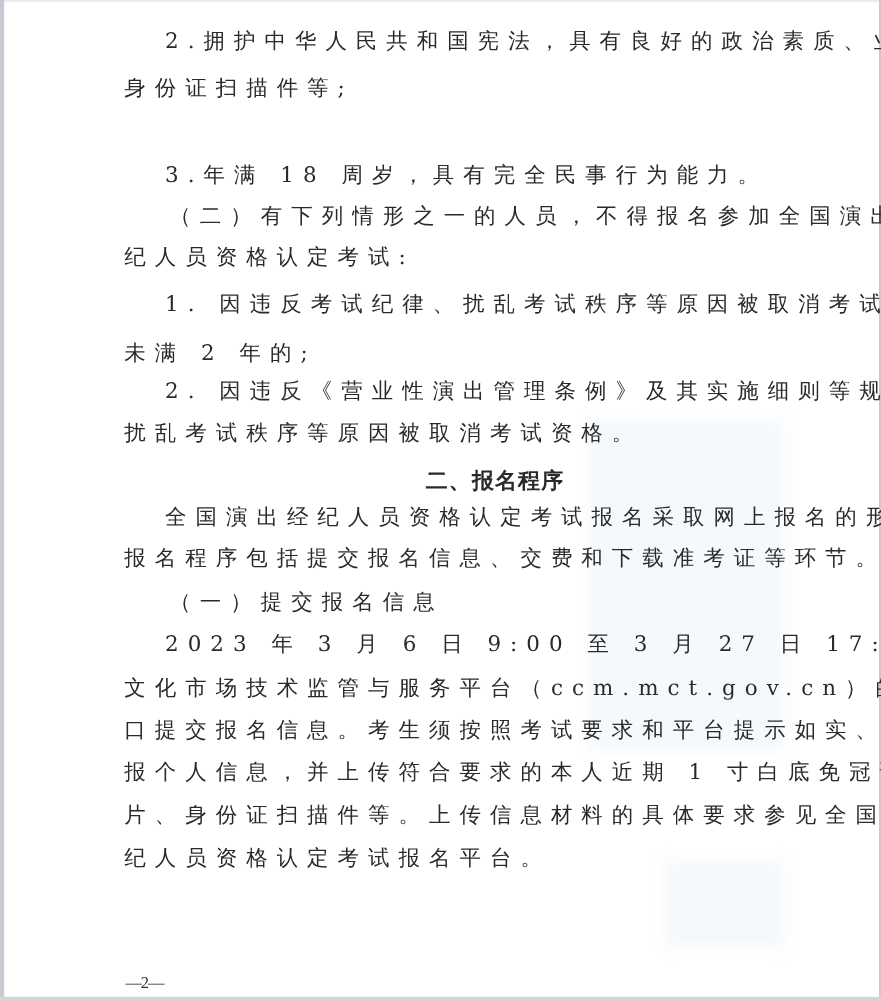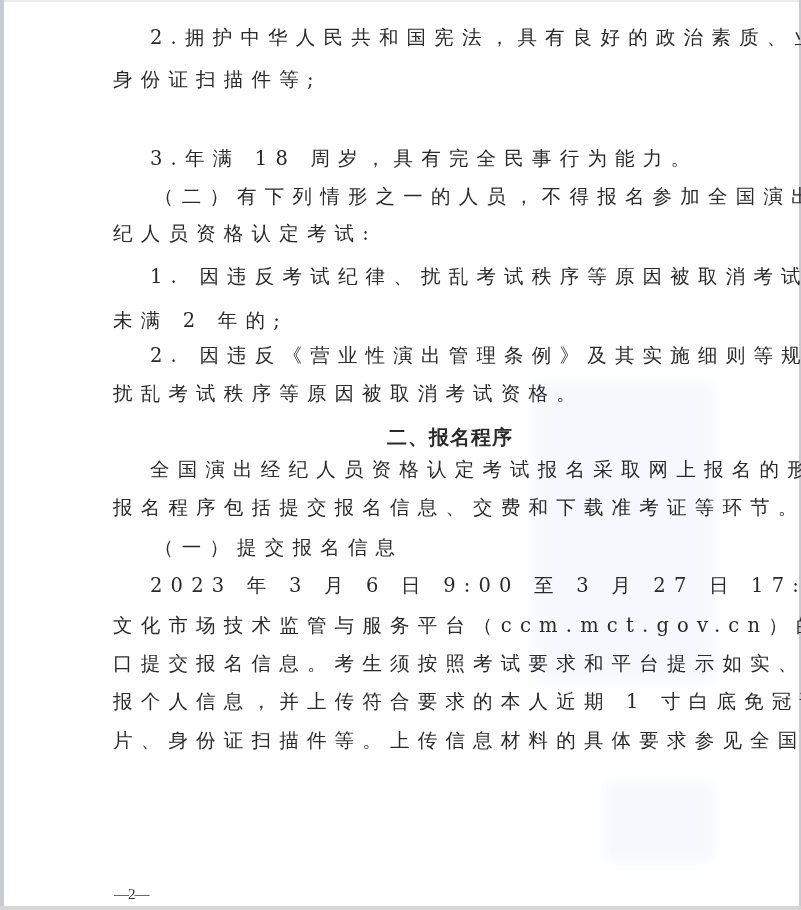--- a/index.html
+++ b/index.html
@@ -102,15 +102,16 @@
   <div class="line" style="top:373px;">扰乱考试秩序等原因被取消考试资格。</div>
   <div class="line indent heading" style="top:416px;text-align:center;">二、报名程序</div>
   <div class="line indent" style="top:449px;">全国演出经纪人员资格认定考试报名采取网上报名的形式,</div>
   <div class="line indent-sub" style="top:527px;">（一）提交报名信息</div>
   <div class="line" style="top:487px;">报名程序包括提交报名信息、交费和下载准考证等环节。</div>
   <div class="line indent" style="top:565px;">2023 年 3 月 6 日 9:00 至 3 月 27 日 17:00,考生可通过全国</div>
   <div class="line" style="top:605px;">文化市场技术监管与服务平台（ccm.mct.gov.cn）的考试报名入</div>
   <div class="line" style="top:643px;">口提交报名信息。考生须按照考试要求和平台提示如实、准确填</div>
   <div class="line" style="top:681px;">报个人信息，并上传符合要求的本人近期 1 寸白底免冠证件照</div>
   <div class="line" style="top:720px;">片、身份证扫描件等。上传信息材料的具体要求参见全国演出经</div>
+  <div class="line" style="top:759px;">纪人员资格认定考试报名平台。</div>
 
   <div class="page-number">—2—</div>
 </div>
 
 </body></html>

